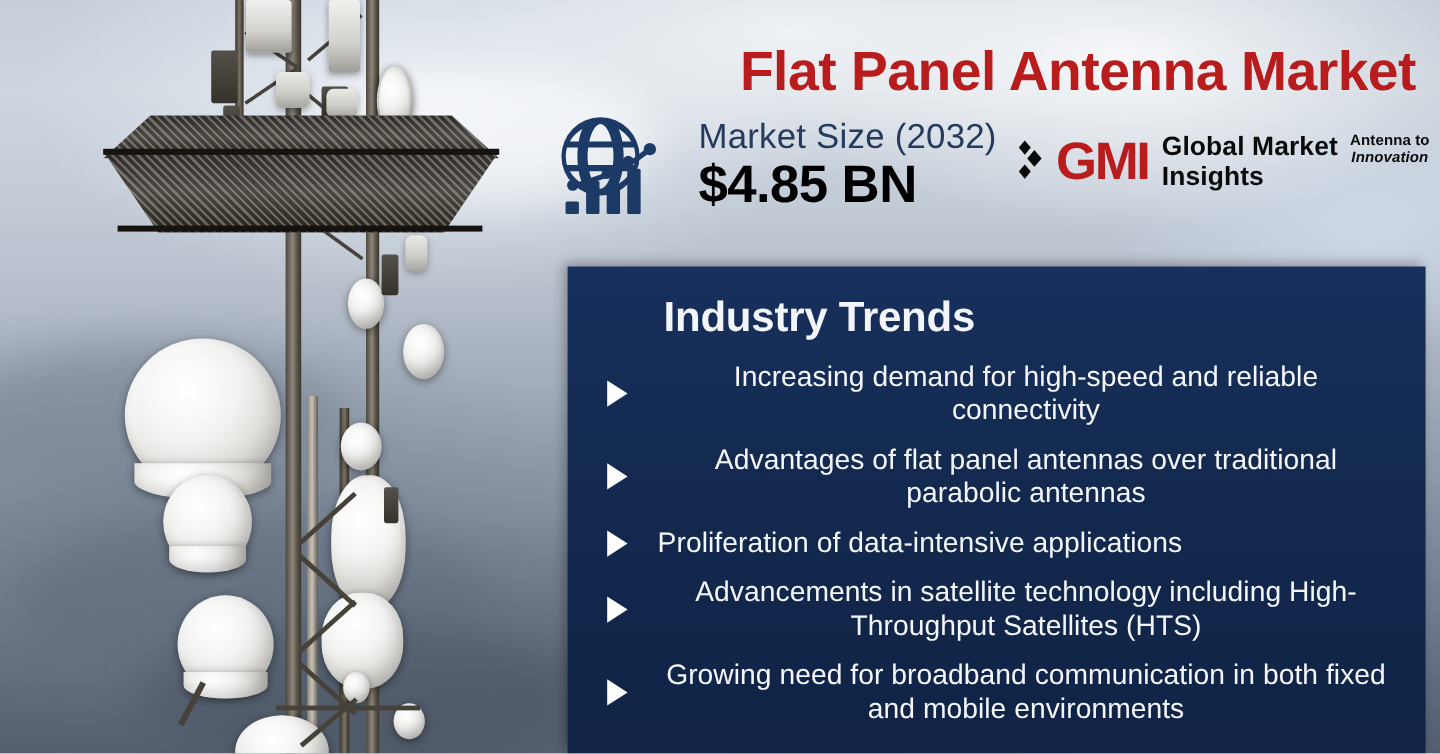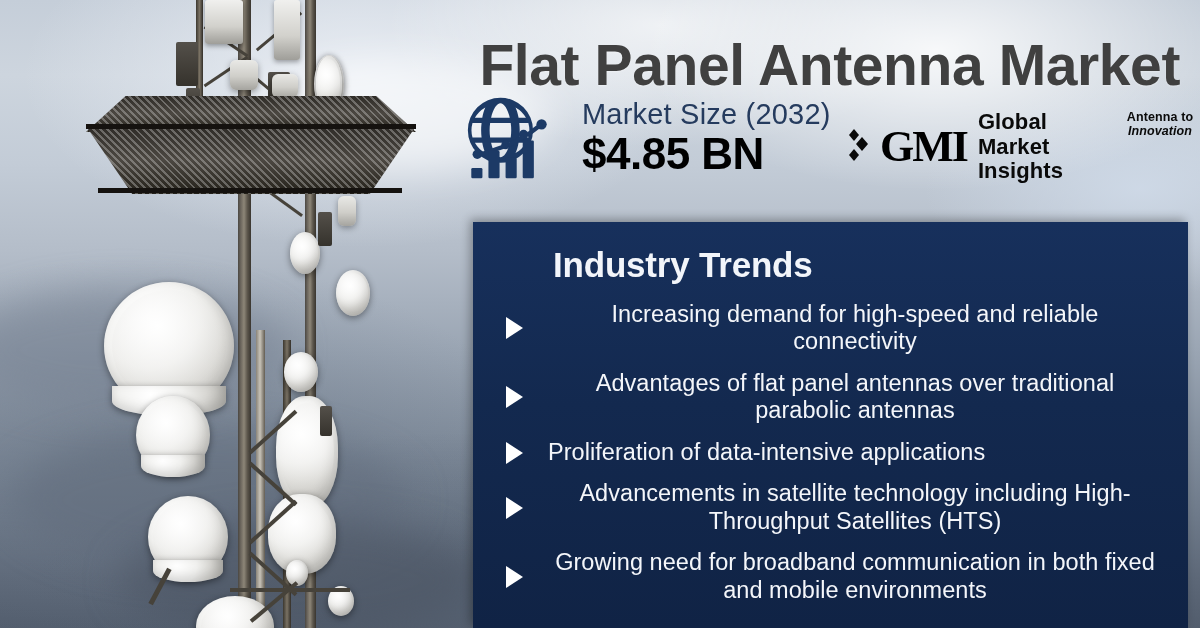--- a/index.html
+++ b/index.html
@@ -86,22 +86,22 @@
   .boxunit {
     position:absolute;
     background:linear-gradient(180deg,#54504a,#35322c);
     border-radius:2px;
   }
 
   
   .headline {
     position:absolute; left:460px; top:32px; width:720px;
     text-align:right;
-    font-size:57px; font-weight:bold; letter-spacing:-0.4px;
-    color:#404040;
+    font-size:46px; font-weight:bold; letter-spacing:-0.4px;
+    color:#b91c1c;
     text-shadow:0 1px 2px rgba(255,255,255,.35);
     white-space:nowrap;
   }
 
   
   .msize-row {
     position:absolute; left:466px; top:96px;
     display:flex; align-items:center; gap:30px;
   }
   .globe-icon { width:86px; height:84px; flex:none; }
@@ -115,22 +115,22 @@
     line-height:1.08; letter-spacing:-0.5px;
   }
 
   
   .gmi-logo {
     position:absolute; left:849px; top:110px;
     display:flex; align-items:center; gap:9px;
   }
   .gmi-diamonds { width:22px; height:48px; flex:none; }
   .gmi-mark {
-    font-size:44px; font-weight:bold; color:#000000;
-    letter-spacing:-2px; line-height:1; font-family:Liberation Serif, serif;
+    font-size:44px; font-weight:bold; color:#b91c1c;
+    letter-spacing:-2px; line-height:1; font-family:Liberation Sans, sans-serif;
   }
   .gmi-words { display:flex; flex-direction:row; margin-left:2px; }
   .gmi-top {
     font-size:22px; font-weight:bold; color:#0a0a0a;
     letter-spacing:.1px; line-height:1.12;
   }
   .gmi-rule { height:2px; background:#0a0a0a; margin:2px 0 2px; }
   .gmi-sub {
     font-size:12.5px; font-weight:bold; color:#0a0a0a;
     text-align:center; letter-spacing:.1px;

